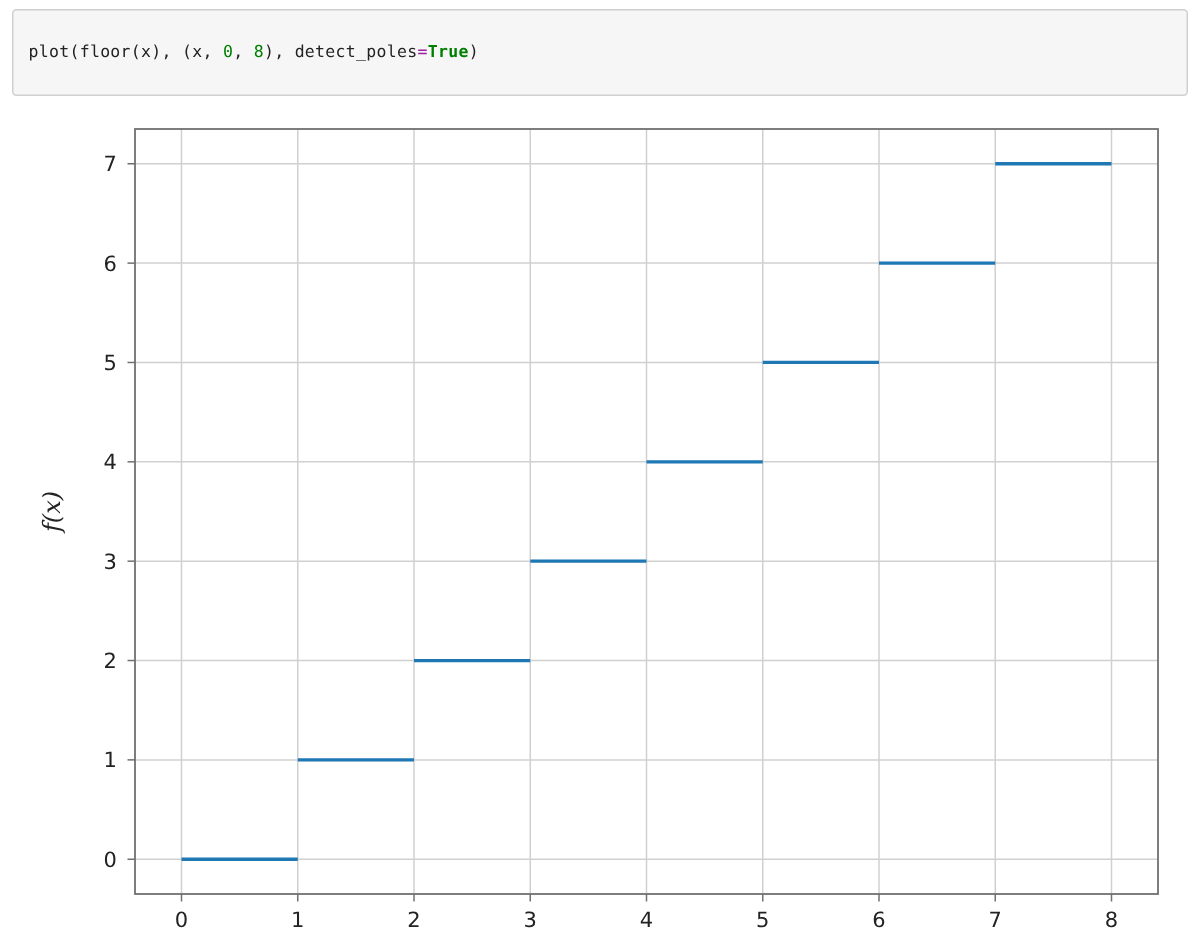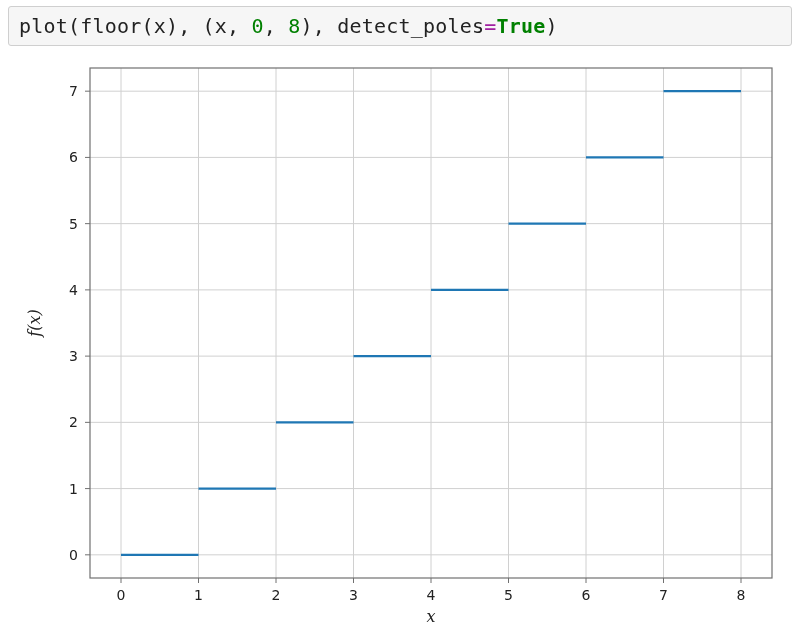--- a/index.html
+++ b/index.html
@@ -17,23 +17,23 @@
     width: 800px;
     height: 629px;
     padding: 6px 8px 8px 8px;
   }
   .code-cell {
     box-sizing: border-box;
     width: 100%;
     border: 1px solid #cfcfcf;
     border-radius: 3px;
     background: #f6f6f6;
-    padding: 6px 10px;
+    padding: 21px 10px;
     font-family: "DejaVu Sans Mono", Menlo, Consolas, monospace;
-    font-size: 20px;
+    font-size: 11px;
     line-height: 1.3;
     white-space: pre;
     color: #222;
     margin-bottom: 8px;
     letter-spacing: 0.2px;
   }
   .tok-num  { color: #008000; }
   .tok-kw   { color: #008000; font-weight: bold; }
   .tok-op   { color: #a020a0; }
 

